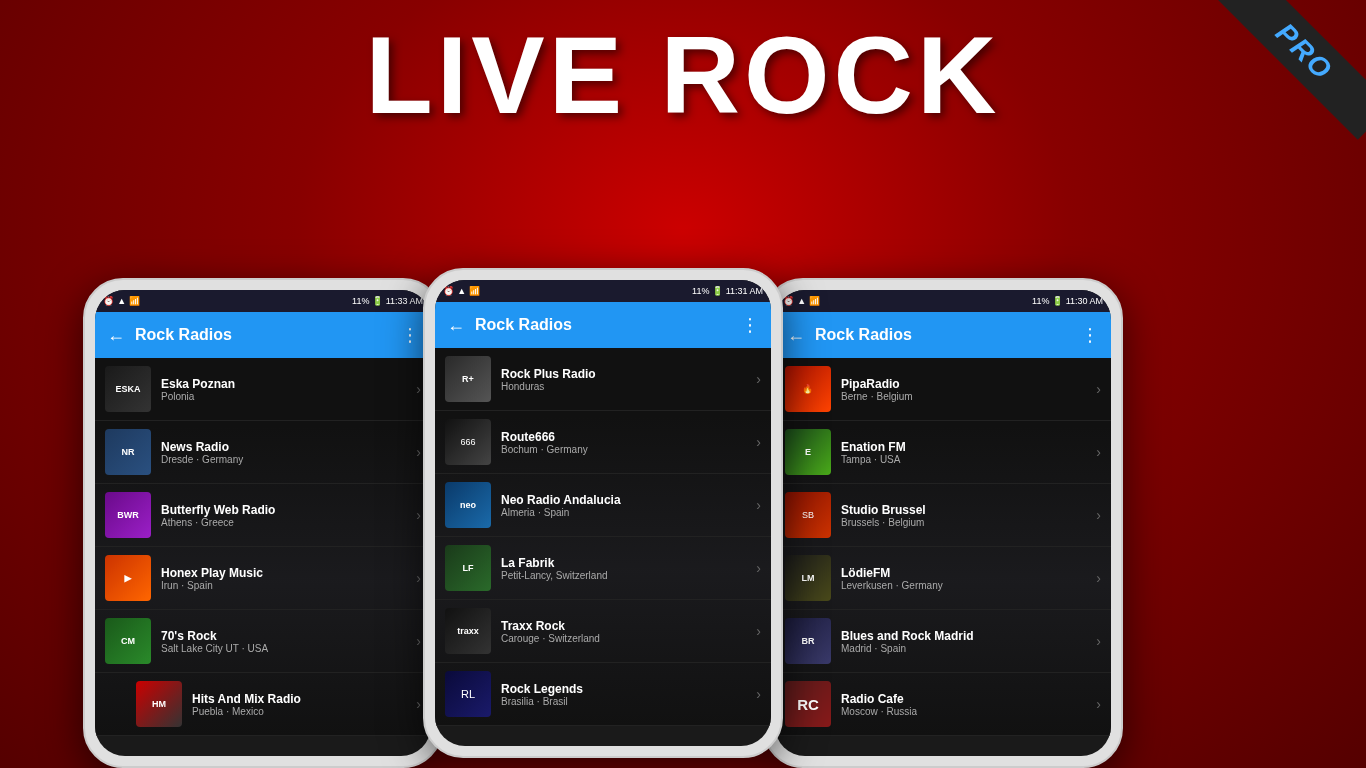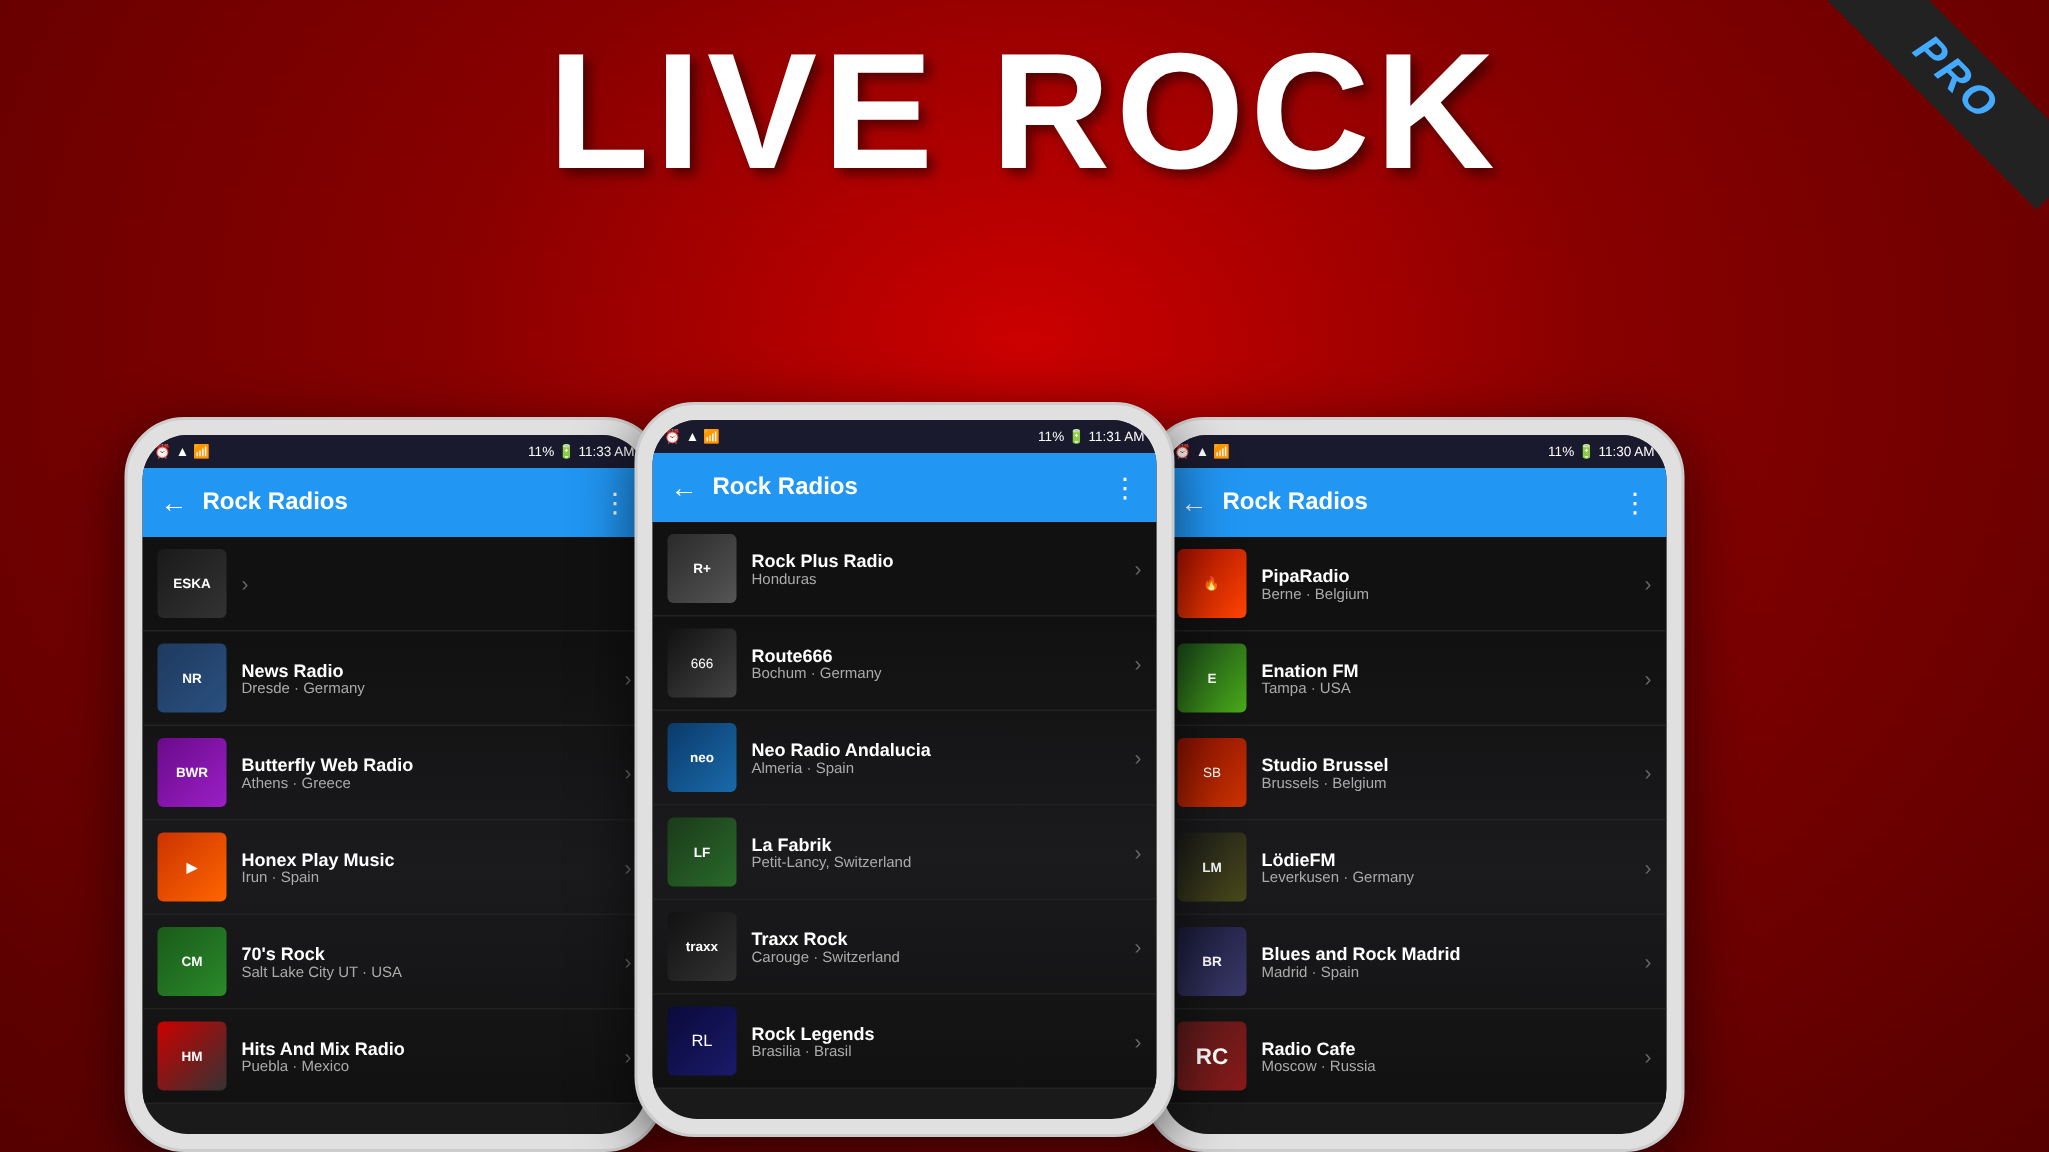--- a/index.html
+++ b/index.html
@@ -225,21 +225,21 @@
       background: linear-gradient(to bottom, transparent 0%, rgba(80,80,100,0.15) 50%, transparent 100%);
       pointer-events: none;
     }
 
     
     .thumb-eska { background: linear-gradient(135deg, #1a1a1a, #333); }
     .thumb-news { background: linear-gradient(135deg, #1e3a5f, #2a5080); }
     .thumb-butterfly { background: linear-gradient(135deg, #6a0a8a, #9b1fc7); }
     .thumb-honex { background: linear-gradient(135deg, #cc3300, #ff6600); }
     .thumb-70s { background: linear-gradient(135deg, #1a5a1a, #2a8a2a); }
-    .thumb-hits { background: linear-gradient(135deg, #cc0000, #333); }
+    .thumb-hits { background: linear-gradient(135deg, #cc0000, #333); margin-left: 31px; }
 
     .thumb-rockplus { background: linear-gradient(135deg, #2a2a2a, #555); }
     .thumb-route { background: linear-gradient(135deg, #111, #444); }
     .thumb-neo { background: linear-gradient(135deg, #0a3a6a, #1a6aaa); }
     .thumb-fabrik { background: linear-gradient(135deg, #1a3a1a, #2a6a2a); }
     .thumb-traxx { background: linear-gradient(135deg, #111, #333); text-align: right; }
     .thumb-legends { background: linear-gradient(135deg, #0a0a3a, #1a1a6a); }
 
     .thumb-pipa { background: linear-gradient(135deg, #aa1100, #ff4400); }
     .thumb-enation { background: linear-gradient(135deg, #1a4a1a, #4aaa1a); }
@@ -278,20 +278,24 @@
         <span class="back-arrow">←</span>
         <span class="title-text">Rock Radios</span>
         <span class="more-icon">⋮</span>
       </div>
       <div class="radio-list">
         <div class="phone-bg-ghost"></div>
 
           <div class="radio-item">
             <div class="radio-thumb thumb-eska">
               <span style="font-size:9px;color:white;font-weight:bold;">ESKA</span>
+            </div>
+            <div class="radio-info">
+              <div class="radio-name">Eska Poznan</div>
+              <div class="radio-location">Polonia</div>
             </div>
             <span class="radio-arrow">›</span>
           </div>
 
           <div class="radio-item">
             <div class="radio-thumb thumb-news">
               <span style="font-size:9px;color:white;font-weight:bold;">NR</span>
             </div>
             <div class="radio-info">
               <div class="radio-name">News Radio</div>

